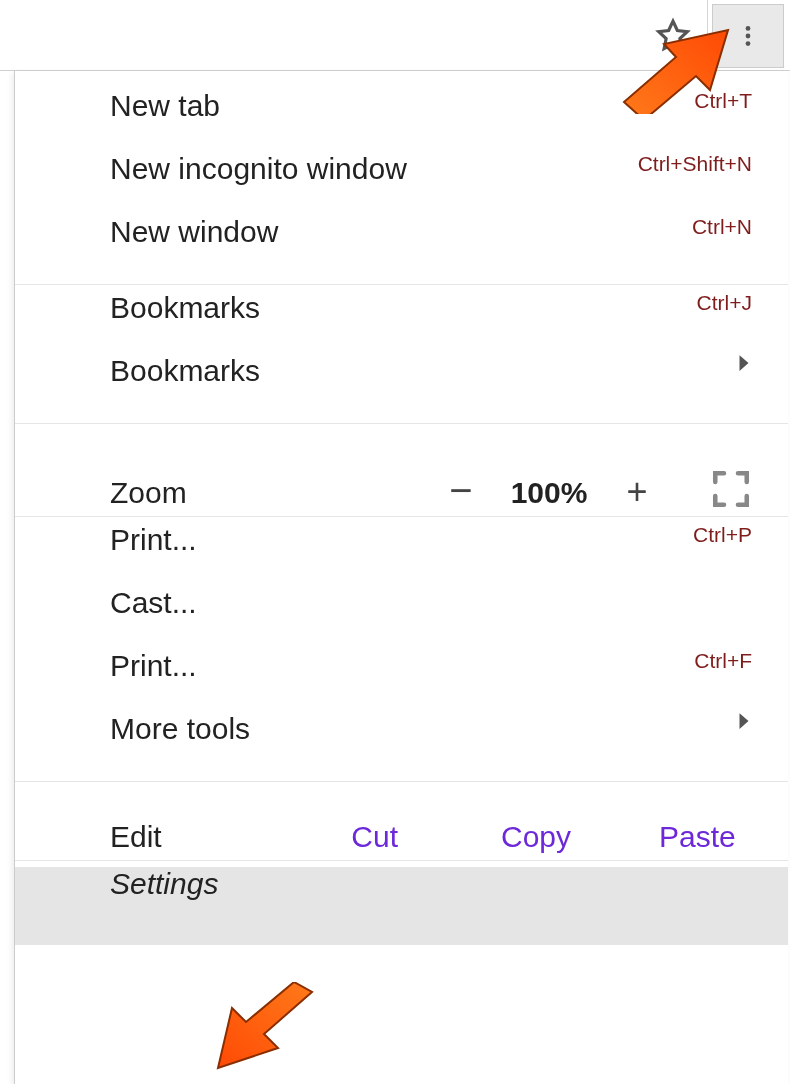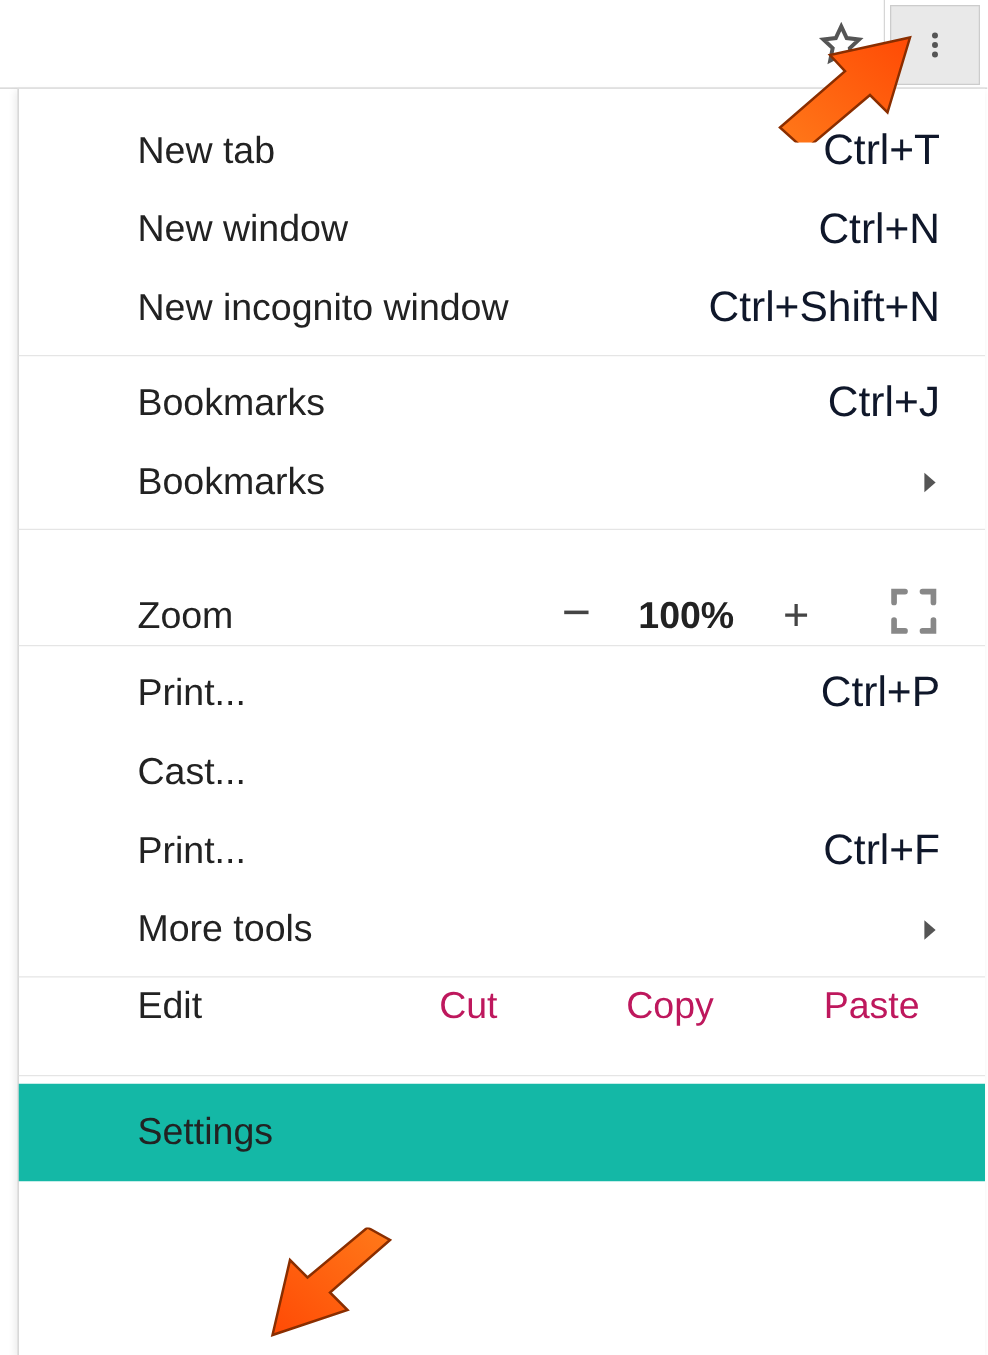--- a/index.html
+++ b/index.html
@@ -70,33 +70,33 @@
     top: 71px;
     left: 14px;
     right: 2px;
     bottom: 0;
     background: #ffffff;
     border-left: 1px solid #cccccc;
     box-shadow: -2px 2px 6px rgba(0,0,0,0.08);
   }
   .row {
     display: flex;
-    align-items: center;
+    align-items: flex-start;
     height: 63px;
     padding-left: 95px;
     padding-right: 36px;
     font-size: 30px;
     color: #222222;
     position: relative;
     gap: 40px;
   }
   .row .shortcut {
     margin-left: auto;
-    color: #0f172a;
-    font-size: 34px;
+    color: #7f1d1d;
+    font-size: 21px;
   }
   .row .submenu-arrow {
     margin-left: auto;
     color: #555;
   }
   .row .submenu-arrow svg {
     width: 16px;
     height: 18px;
   }
   .sep {
@@ -132,37 +132,38 @@
   }
   .zoom-row .fullscreen {
     margin-left: 40px;
     color: #777;
   }
   .zoom-row .fullscreen svg { width: 42px; height: 42px; }
 
   
   .edit-row {
     display: flex;
-    align-items: flex-start;
+    align-items: flex-end;
     height: 66px;
     padding-left: 95px;
     padding-right: 24px;
     font-size: 30px;
     color: #222222;
     gap: 28px;
   }
   .edit-row .edit-label { width: 170px; }
   .edit-row .edit-btn {
     flex: 1;
     text-align: center;
-    color: #be185d;
+    color: #6d28d9;
   }
 
   .row.highlight {
-    background: #14b8a6;
+    background: #e5e5e5;
+    font-style: italic;
   }
 
   
   .arrow {
     position: absolute;
     pointer-events: none;
   }
 
   
   .watermark {
@@ -264,26 +265,26 @@
 </div>
 
 <div class="menu">
   <div style="height:18px"></div>
 
   <div class="row">
     <span>New tab</span>
     <span class="shortcut">Ctrl+T</span>
   </div>
   <div class="row">
+    <span>New incognito window</span>
+    <span class="shortcut">Ctrl+Shift+N</span>
+  </div>
+  <div class="row">
     <span>New window</span>
     <span class="shortcut">Ctrl+N</span>
-  </div>
-  <div class="row">
-    <span>New incognito window</span>
-    <span class="shortcut">Ctrl+Shift+N</span>
   </div>
 
   <div class="sep"></div>
 
   <div class="row">
     <span>Bookmarks</span>
     <span class="shortcut">Ctrl+J</span>
   </div>
   <div class="row">
     <span>Bookmarks</span>

